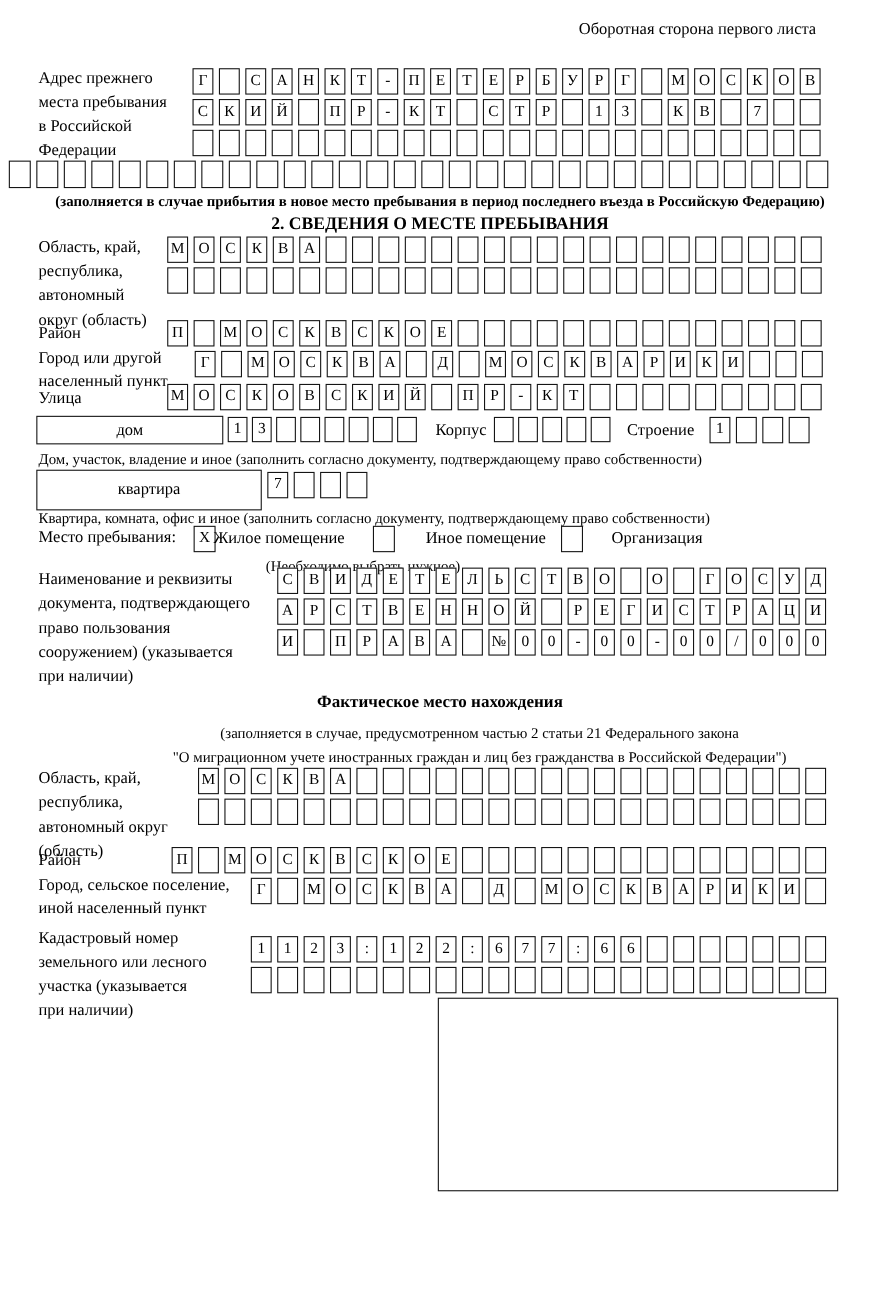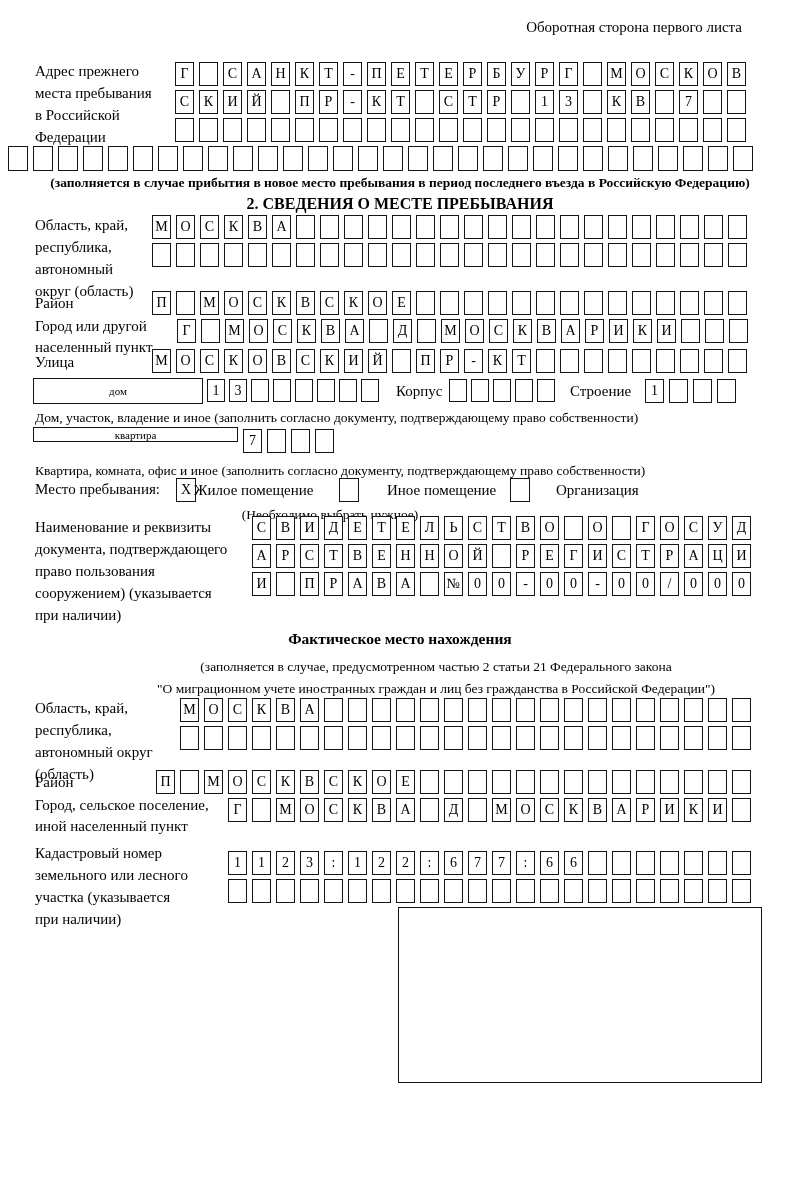--- a/index.html
+++ b/index.html
@@ -18,21 +18,21 @@
   .cellrow.tight .cell { width:18px; height:23px; }
   .cellrow.wide { gap:5px; }
   .cellrow.wide .cell { width:20px; height:25px; }
   .label { font-size:15px; line-height:22px; }
   .label.lh21 { line-height:21px; }
   .note { font-size:13.5px; line-height:20px; }
   .center { text-align:center; }
   .heading { font-weight:bold; font-size:16px; text-align:center; width:800px; left:0; }
   .longbox {
     border:1.5px solid #151515; background:#fff; box-sizing:border-box;
-    display:flex; align-items:center; justify-content:center; font-size:11px;
+    display:flex; align-items:center; justify-content:center; font-size:15px;
   }
   .checkbox {
     width:20px; height:24px; border:1.5px solid #151515; background:#fff;
     display:flex; align-items:center; justify-content:center;
     font-size:14px; box-sizing:border-box; position:absolute;
   }
   .stampbox { border:1.5px solid #151515; background:#fff; box-sizing:border-box; }
 </style>
 </head>
 <body>
@@ -332,21 +332,21 @@
     </div>
   <div class="abs label" style="left:570px; top:380px;">Строение</div>
   <div class="cellrow" style="left:645px; top:379px;">
       <div class="cell">1</div>
       <div class="cell"></div>
       <div class="cell"></div>
       <div class="cell"></div>
     </div>
   <div class="abs note" style="left:35px; top:408px;">Дом, участок, владение и иное (заполнить согласно документу, подтверждающему право собственности)</div>
 
-  <div class="longbox abs" style="left:33px; top:427px; width:205px; height:15px;">квартира</div>
+  <div class="longbox abs" style="left:33px; top:427px; width:205px; height:37px;">квартира</div>
   <div class="cellrow" style="left:243px; top:429px;">
       <div class="cell">7</div>
       <div class="cell"></div>
       <div class="cell"></div>
       <div class="cell"></div>
     </div>
   <div class="abs note" style="left:35px; top:461px;">Квартира, комната, офис и иное (заполнить согласно документу, подтверждающему право собственности)</div>
 
   <div class="abs label" style="left:35px; top:478px;">Место пребывания:</div>
   <div class="checkbox" style="left:176px; top:478px;">X</div>

